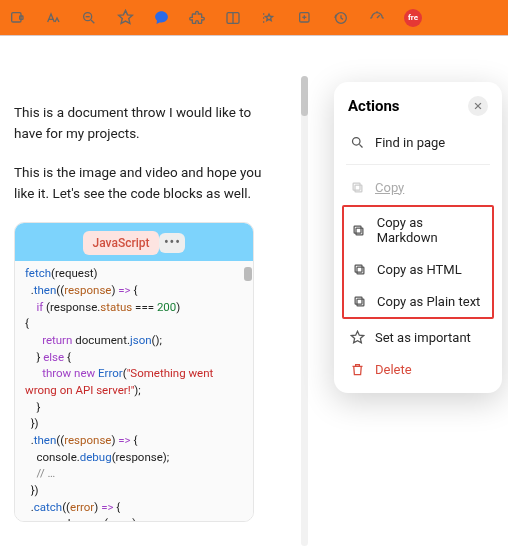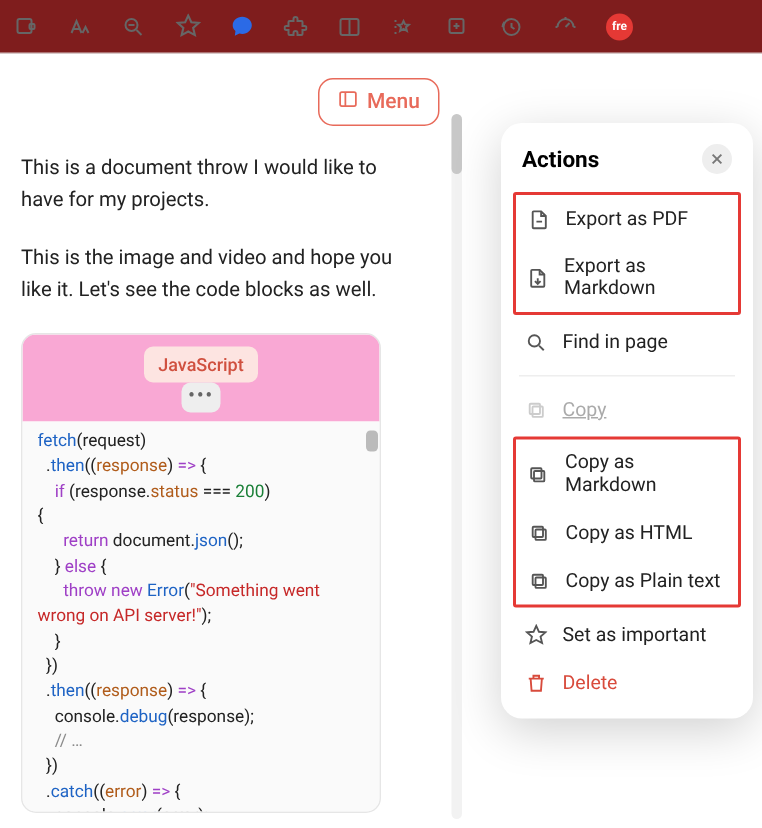--- a/index.html
+++ b/index.html
@@ -1,20 +1,20 @@
 <!DOCTYPE html>
 <html><head>
 <meta charset="utf-8">
 <style>
   * { box-sizing: border-box; margin: 0; padding: 0; font-family: -apple-system, BlinkMacSystemFont, "Segoe UI", Roboto, sans-serif; }
   body { width: 508px; height: 552px; background: #fff; overflow: hidden; position: relative; }
 
   .toolbar {
     height: 36px;
-    background: #7f1d1d;
+    background: #f97316;
     display: flex;
     align-items: center;
     padding: 0 8px;
     gap: 18px;
     border-bottom: 1px solid #d8c8c8;
   }
   .toolbar .icon { width: 18px; height: 18px; display: flex; align-items: center; justify-content: center; color: #666; }
   .toolbar .blue { color: #2b6ae6; }
   .toolbar .red-circle { width: 18px; height: 18px; border-radius: 50%; background: #e53935; color:#fff; font-size:8px; display:flex;align-items:center;justify-content:center;font-weight:700; }
 
@@ -54,22 +54,21 @@
     border-radius: 10px;
     margin-top: 10px;
     overflow: hidden;
     position: relative;
   }
   .code-head {
     display: flex;
     justify-content: center;
     align-items: center;
     padding: 8px 10px 6px 10px;
-    background: #f9a8d4;
-    flex-direction: column;
+    background: #7dd3fc;
   }
   .lang-pill {
     background: #fde4e1;
     color: #d0503f;
     font-size: 12px;
     padding: 3px 10px;
     border-radius: 6px;
     font-weight: 500;
   }
   .dots-btn {
@@ -221,27 +220,20 @@
         <path d="M20 12a8 8 0 1 0-16 0"></path>
         <path d="M2 12h2M20 12h2M12 2v2"></path>
         <path d="M12 12l4-4"></path>
       </svg>
     </span>
   <span class="red-circle">fre</span>
 </div>
 
 <div class="page">
 
-  <button class="menu-btn">
-    <span><svg width="14" height="14" viewBox="0 0 24 24" fill="none" stroke="currentColor" stroke-width="2">
-          <rect x="3" y="4" width="18" height="16" rx="2"></rect>
-          <line x1="9" y1="4" x2="9" y2="20"></line>
-        </svg></span>
-    <span>Menu</span>
-  </button>
 
   <div class="scroll-track">
       <div class="thumb"></div>
     </div>
 
   <div class="doc-body">
     <p>This is a document throw I would like to have for my projects.</p>
     <p>This is the image and video and hope you like it. Let's see the code blocks as well.</p>
 
     <div class="code-card">
@@ -275,42 +267,20 @@
     <div class="actions-head">
       <h3>Actions</h3>
       <div class="close-btn">
         <svg width="10" height="10" viewBox="0 0 24 24" fill="none" stroke="currentColor" stroke-width="3">
             <line x1="5" y1="5" x2="19" y2="19"></line>
             <line x1="19" y1="5" x2="5" y2="19"></line>
           </svg>
       </div>
     </div>
 
-    <div class="highlight-group">
-      <div class="action-item">
-        <span class="aicon">
-            <svg width="15" height="15" viewBox="0 0 24 24" fill="none" stroke="currentColor" stroke-width="2">
-              <path d="M14 3H6a1 1 0 0 0-1 1v16a1 1 0 0 0 1 1h12a1 1 0 0 0 1-1V8z"></path>
-              <path d="M14 3v5h5"></path>
-              <path d="M9 14h6"></path>
-            </svg>
-          </span>
-        <span>Export as PDF</span>
-      </div>
-      <div class="action-item">
-        <span class="aicon">
-            <svg width="15" height="15" viewBox="0 0 24 24" fill="none" stroke="currentColor" stroke-width="2">
-              <path d="M14 3H6a1 1 0 0 0-1 1v16a1 1 0 0 0 1 1h12a1 1 0 0 0 1-1V8z"></path>
-              <path d="M14 3v5h5"></path>
-              <path d="M12 12v6M9 15l3 3 3-3"></path>
-            </svg>
-          </span>
-        <span>Export as Markdown</span>
-      </div>
-    </div>
 
     <div class="action-item">
       <span class="aicon">
           <svg width="15" height="15" viewBox="0 0 24 24" fill="none" stroke="currentColor" stroke-width="2">
             <circle cx="10" cy="10" r="6"></circle>
             <line x1="15" y1="15" x2="20" y2="20"></line>
           </svg>
         </span>
       <span>Find in page</span>
     </div>

